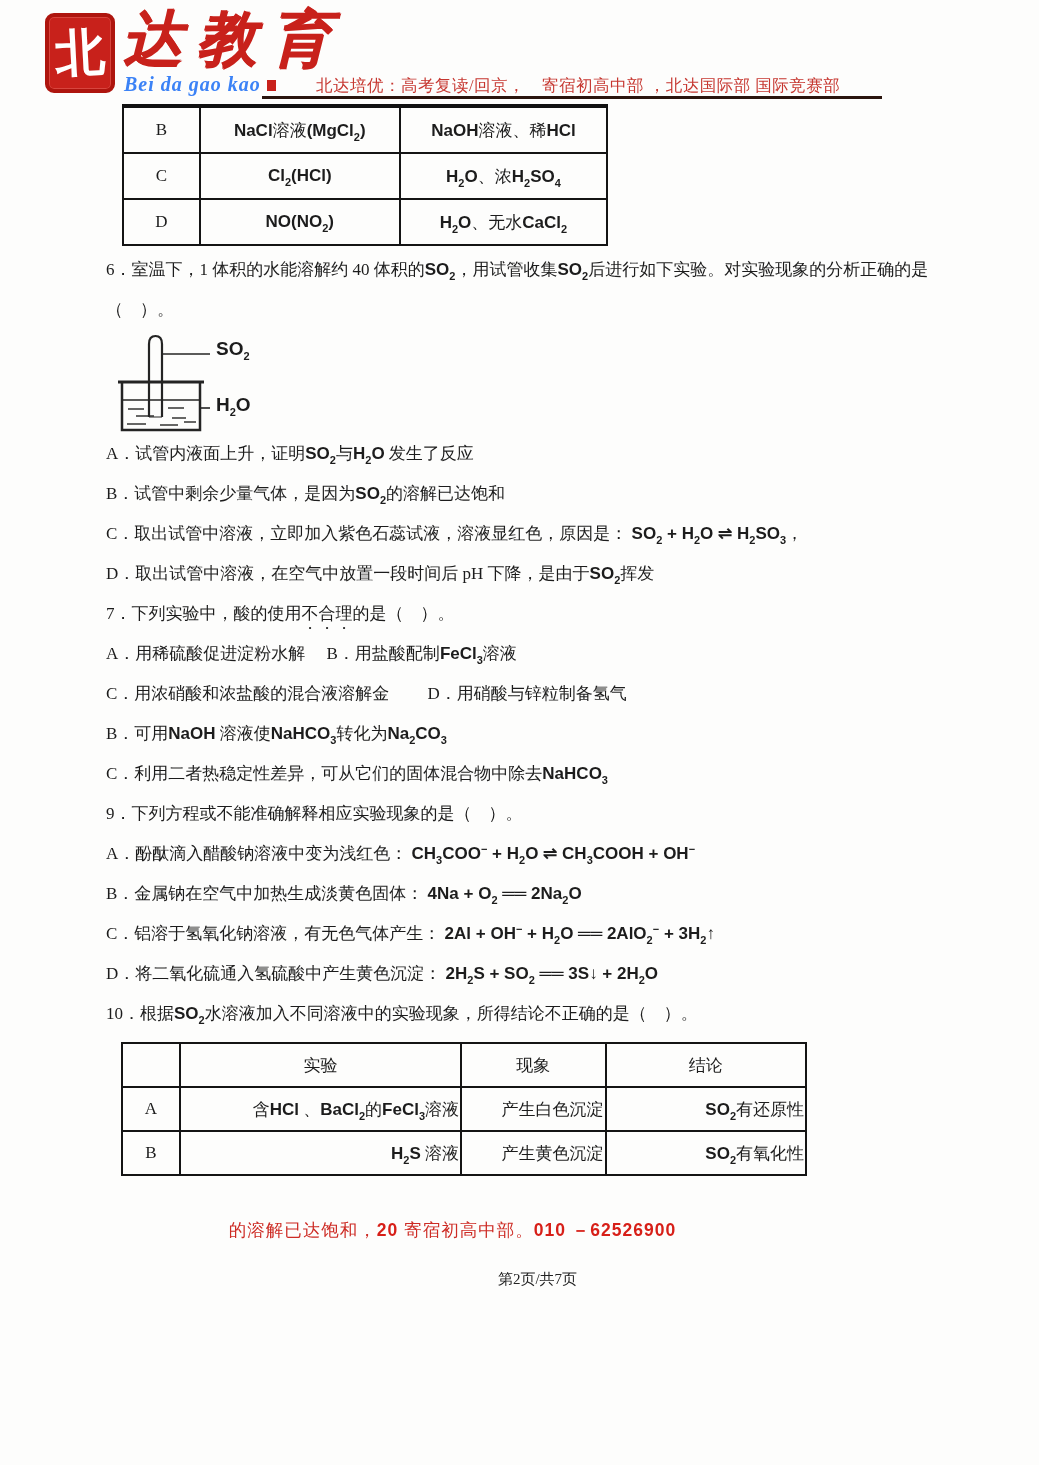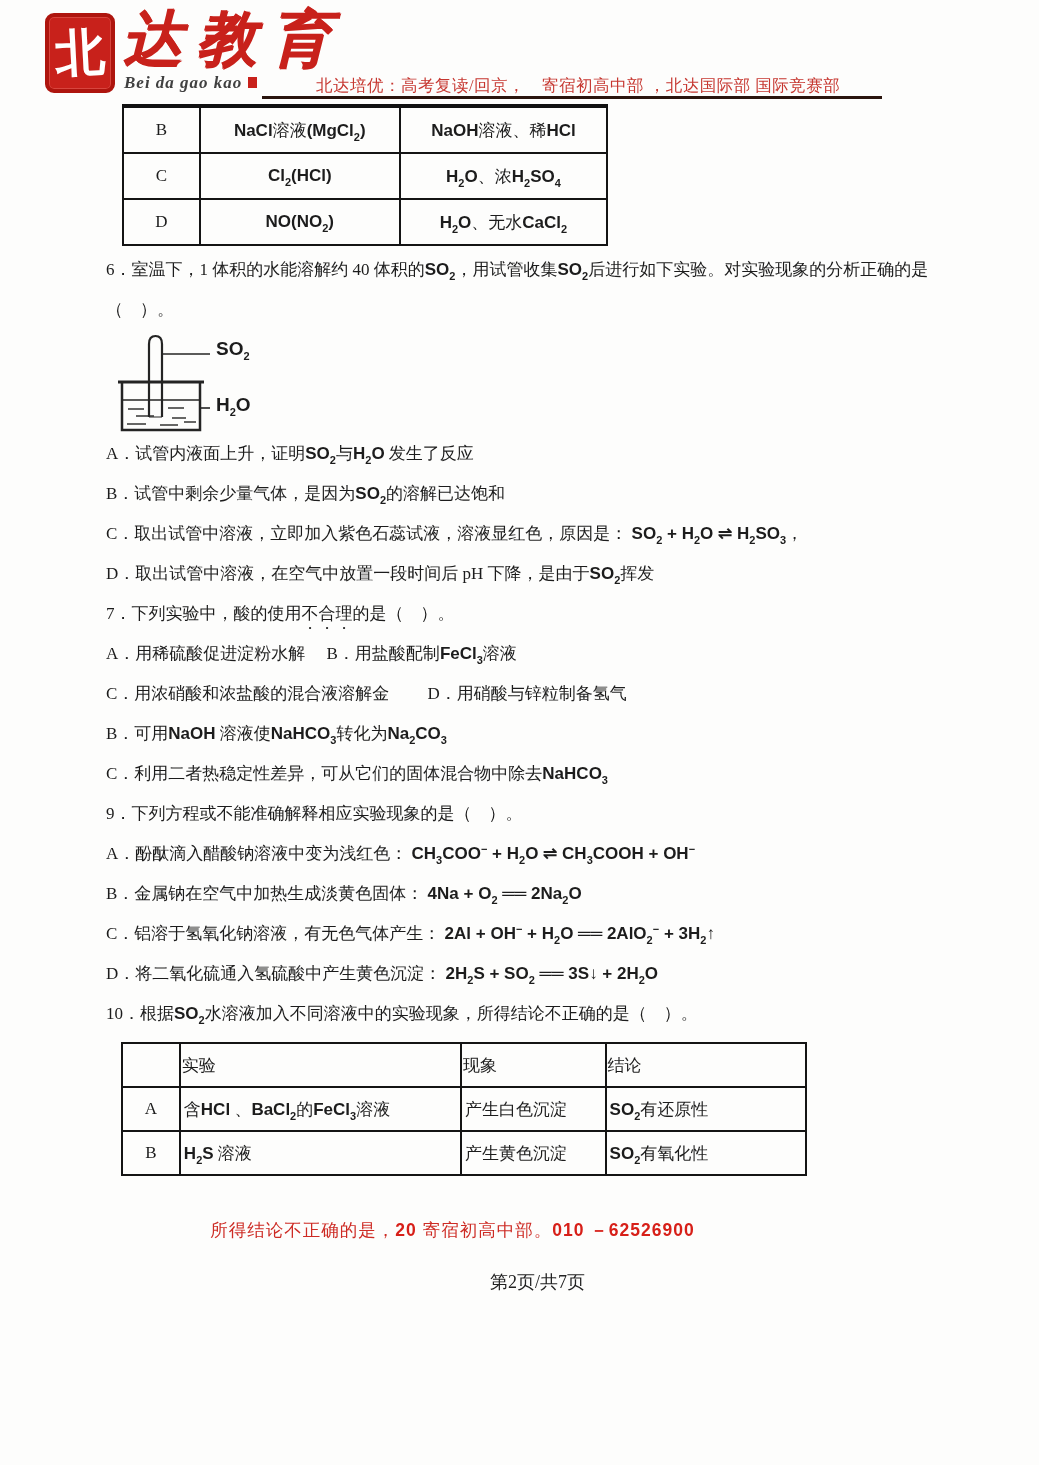--- a/index.html
+++ b/index.html
@@ -15,35 +15,35 @@
     background:#c8211b;border:4px solid #ae150e;border-radius:9px;
     display:flex;align-items:center;justify-content:center;
     box-shadow:0 0 0 1px #d8453e inset;
   }
   .seal .glyph{color:#fff;font-size:50px;font-weight:bold;transform:rotate(-3deg);line-height:1;}
   .brand{
     position:absolute;left:122px;top:0px;color:#c8211b;
     font-size:60px;font-weight:bold;letter-spacing:14px;line-height:78px;
     font-style:italic;text-shadow:1px 1px 0 #c8211b;
   }
-  .tagline{position:absolute;left:124px;top:73px;font-size:17px;font-weight:bold;font-style:italic;color:#404040;letter-spacing:1px;}
+  .tagline{position:absolute;left:124px;top:73px;font-size:20px;font-weight:bold;font-style:italic;color:#3b82f6;letter-spacing:1px;}
   .tagline .sq{display:inline-block;width:9px;height:11px;background:#c8211b;margin-left:6px;}
   .slogan{position:absolute;left:299px;top:75px;color:#c63730;font-size:16.5px;white-space:nowrap;letter-spacing:.5px;margin-left:17px;}
   .hdr-rule{position:absolute;left:262px;top:96px;width:620px;height:0;border-bottom:3px solid #2a150e;}
   
   table{border-collapse:collapse;}
   td,th{border:2px solid #141414;font-size:17px;font-weight:normal;}
   .t1{margin:0 0 0 122px;width:486px;}
   .t1 td{height:42px;text-align:center;}
   .t1 tr:first-child td{border-top:4px solid #111;}
   .t2{margin:8px 0 0 15px;width:686px;}
   .t2 td,.t2 th{height:40px;}
-  .t2 th{text-align:left;border-radius:19px;}
+  .t2 th{text-align:center;border-radius:19px;}
   .t2 .lbl{text-align:center;}
-  .t2 .lft{text-align:left;padding-left:3px;}
+  .t2 .lft{text-align:right;padding-left:3px;}
   
   .content{margin:0 70px 0 106px;}
   .stem6{line-height:40px;padding-top:4px;}
   .ln{margin:0;height:40px;line-height:40px;white-space:nowrap;}
   .fm{font-family:Liberation Sans, sans-serif;font-weight:bold;}
   sub,sup{font-size:11px;line-height:0;}
   sub{vertical-align:-5px;}
   sup{vertical-align:6px;}
   .em-dot{
     -webkit-text-emphasis:filled dot #222;-webkit-text-emphasis-position:under right;
@@ -55,21 +55,21 @@
   .dlabel{position:absolute;font-size:19px;font-weight:bold;font-family:"Liberation Serif","DejaVu Serif",serif;text-align:center;}
   .dlabel.gas{left:100px;top:8px;}
   .dlabel.water{left:100px;top:64px;}
   
   .ftr{
     margin-top:42px;text-align:center;padding-right:170px;
     font-family:"Liberation Sans","DejaVu Sans",sans-serif;
     font-size:17.5px;color:#cd2b24;letter-spacing:1px;
   }
   .ftr .b{font-weight:bold;color:#d71f18;}
-  .pg{margin-top:28px;text-align:center;font-size:18px;color:#222;
+  .pg{margin-top:28px;text-align:center;font-size:15px;color:#222;
       font-family:"Liberation Serif","DejaVu Serif",serif;}
 </style>
 </head>
 <body>
 
 <div class="page">
 
   <div class="hdr">
     <div class="seal">
       <span class="glyph">北</span>
@@ -177,18 +177,18 @@
       <tr>
         <td class="lbl">B</td>
         <td class="lft"><span class="fm">H<sub>2</sub>S</span> 溶液</td>
         <td class="lft">产生黄色沉淀</td>
         <td class="lft"><span class="fm">SO<sub>2</sub></span>有氧化性</td>
       </tr>
     </tbody>
       </table>
 
     <div class="ftr">
-      <span>所得结论不正确的是，</span><span class="b">20</span><span> 寄宿初高中部。</span><span class="b">010 －62526900</span>
+      <span>的溶解已达饱和，</span><span class="b">20</span><span> 寄宿初高中部。</span><span class="b">010 －62526900</span>
     </div>
     <div class="pg">第2页/共7页</div>
 
   </div>
 </div>
 
 </body></html>

